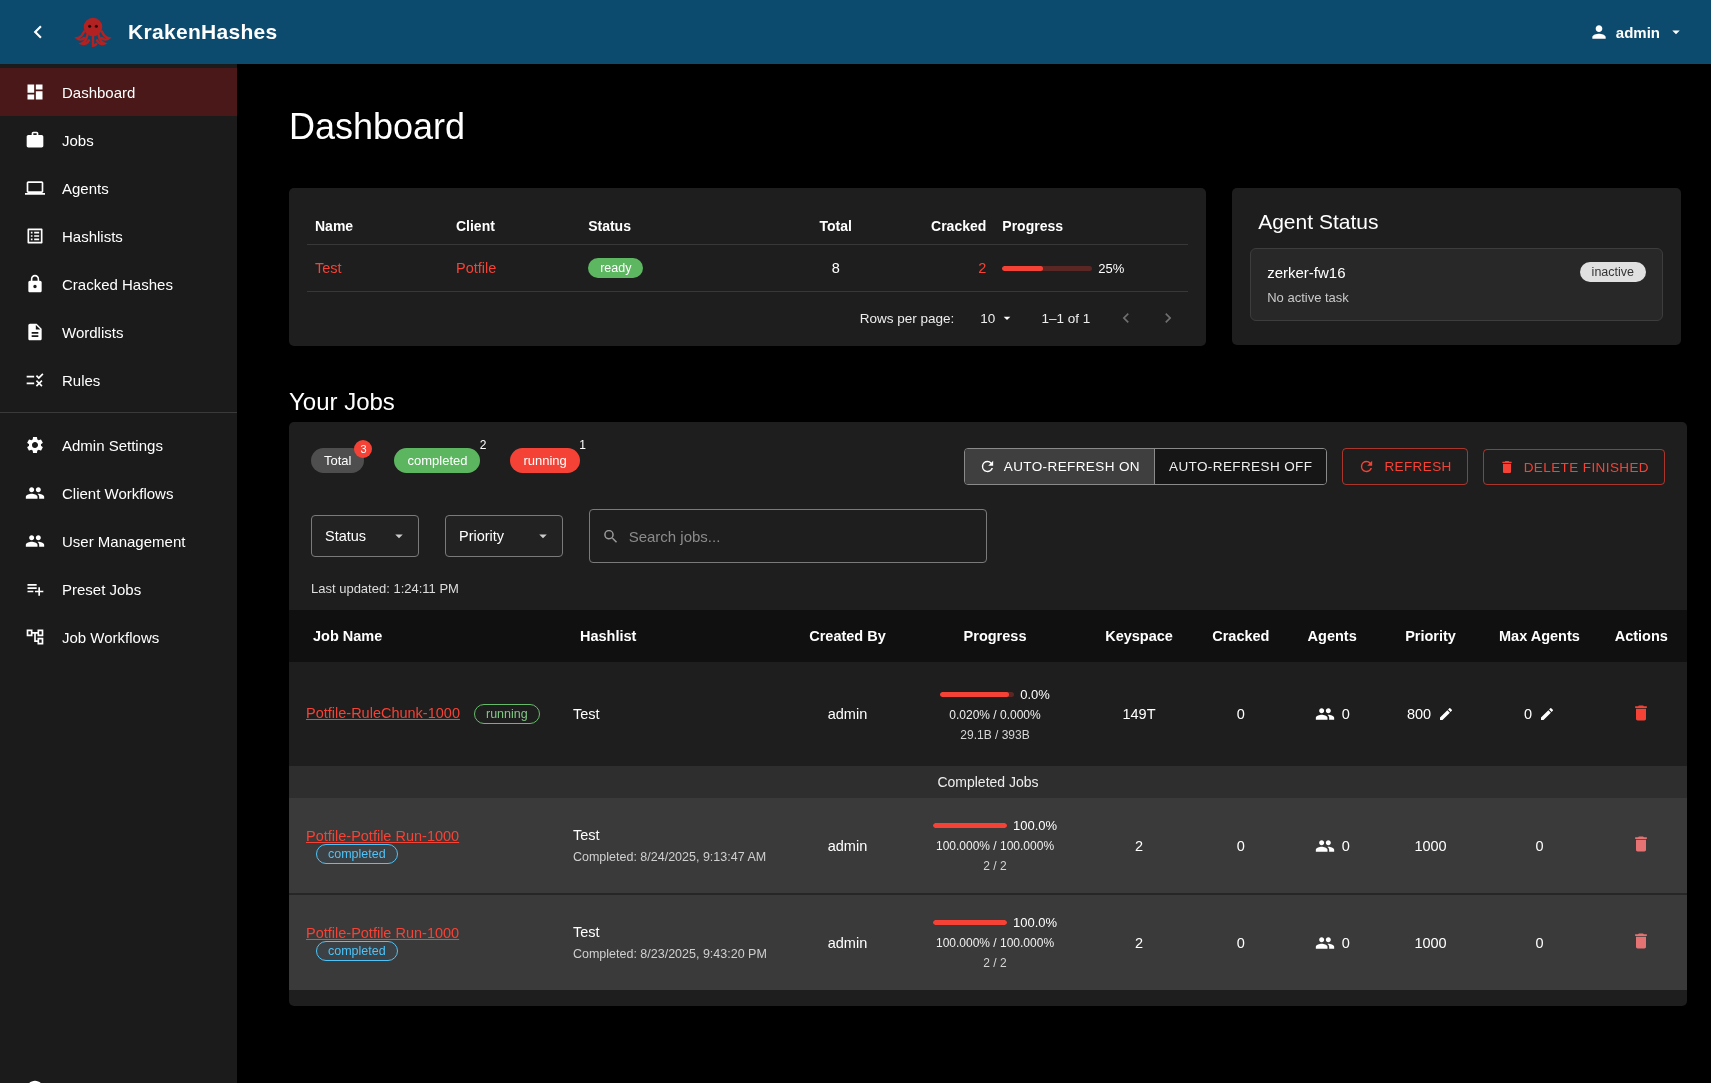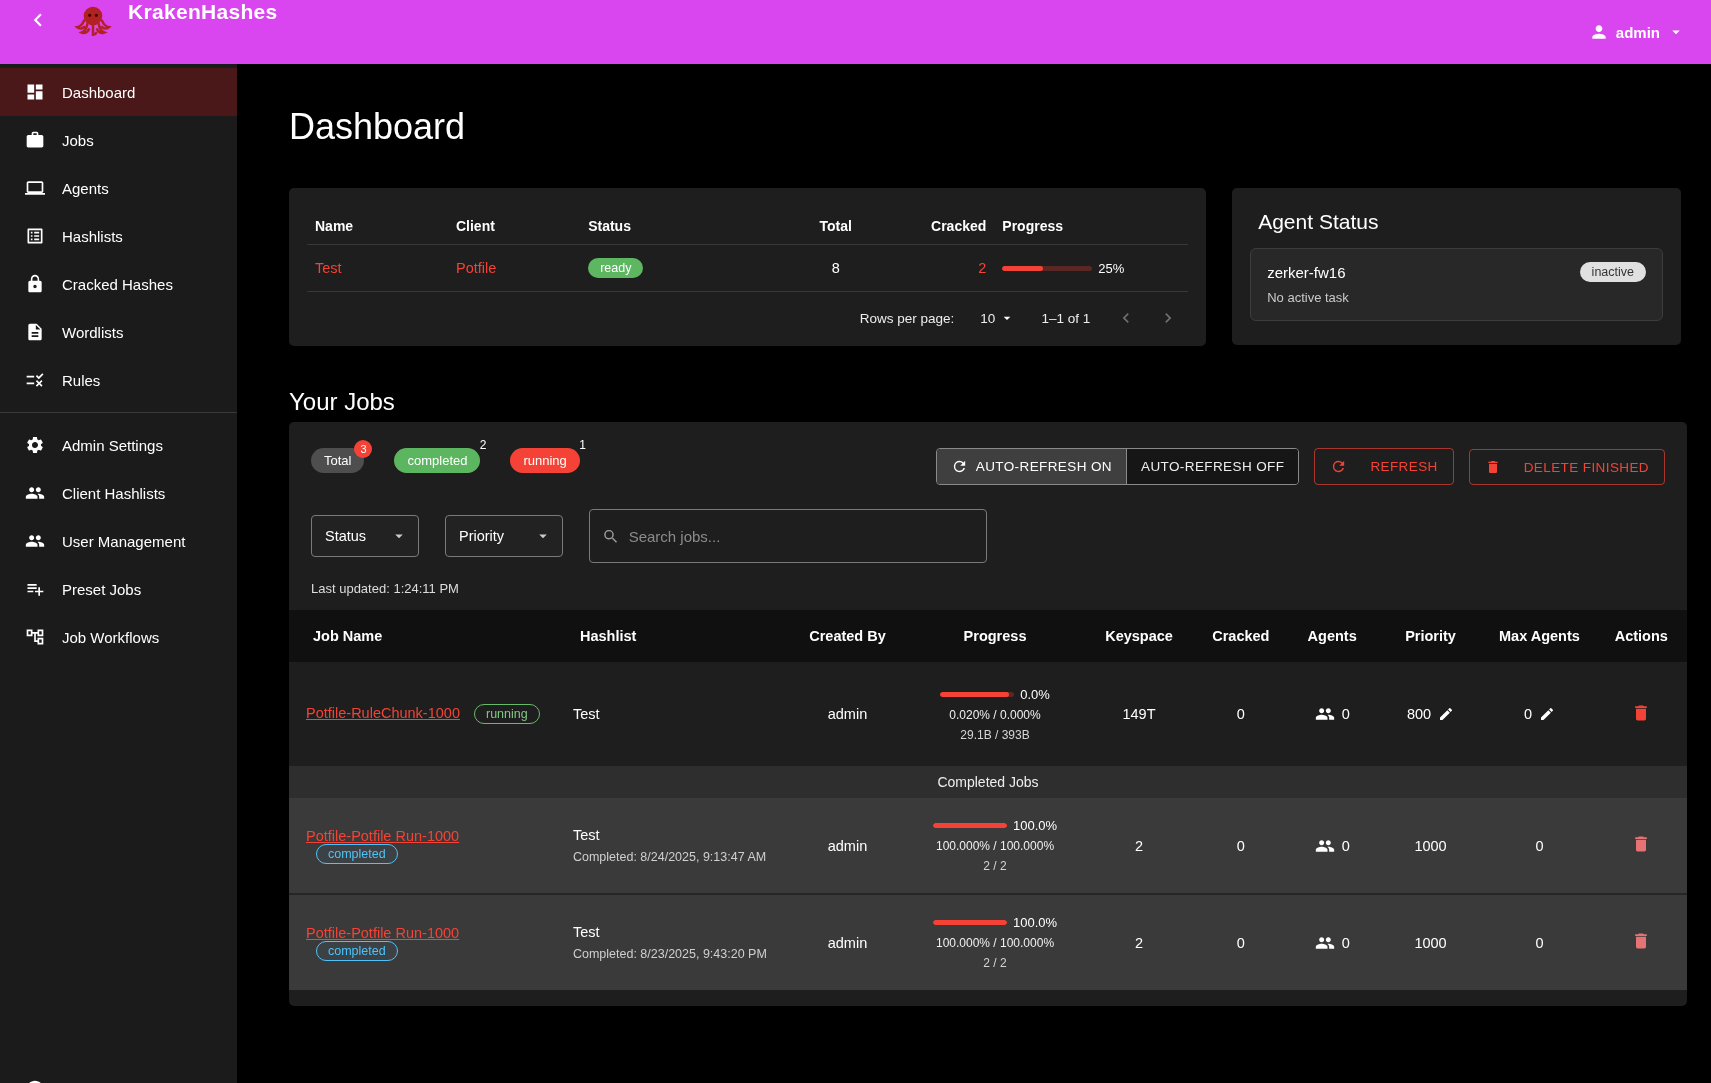--- a/index.html
+++ b/index.html
@@ -1,21 +1,21 @@
 <!DOCTYPE html>
 <html><head>
 <meta charset="utf-8">
 <style>
   * { margin:0; padding:0; box-sizing:border-box; }
   html,body { width:1711px; height:1083px; overflow:hidden; background:#000; color:#fff;
     font-family:"Liberation Sans", sans-serif; }
   svg { display:block; }
 
   
-  .topbar { height:64px; background:#d946ef; display:flex; padding:0 26px 0 18px; }
+  .topbar { height:64px; background:#0c4a6e; display:flex; align-items:center; padding:0 26px 0 18px; }
   .back-btn { width:40px; height:40px; display:flex; align-items:center; justify-content:center; cursor:pointer; }
   .logo { width:42px; height:42px; margin:0 14px 0 14px; display:flex; align-items:center; justify-content:center; }
   .app-title { font-size:21px; font-weight:700; letter-spacing:.3px; }
   .topbar-right { margin-left:auto; display:flex; align-items:center; gap:7px; cursor:pointer; }
   .user-name { font-size:15px; font-weight:700; }
 
   
   .shell { display:flex; height:calc(1083px - 64px); }
   .sidebar { width:237px; background:#1b1b1b; display:flex; flex-direction:column; flex-shrink:0; padding-top:4px; }
   .side-item { height:48px; display:flex; align-items:center; gap:17px; padding:0 16px 0 25px;
@@ -70,21 +70,21 @@
   .chip-running { background:#f44336; }
   .chip-badge { position:absolute; top:-8px; right:-8px; background:#f44336; color:#fff; min-width:18px; height:18px;
     border-radius:9px; font-size:11px; display:flex; align-items:center; justify-content:center; padding:0 4px; }
   .chip-sup { position:absolute; top:-10px; right:-6px; color:#fff; font-size:12px; }
 
   .jobs-buttons { margin-left:auto; display:flex; align-items:flex-end; gap:15px; }
   .toggle-group { display:flex; border:1px solid #8a8a8a; border-radius:4px; overflow:hidden; }
   .toggle-seg { display:flex; align-items:center; gap:8px; font-size:13.5px; letter-spacing:.4px; padding:9px 14px; cursor:pointer; }
   .toggle-on { background:#3f3f3f; color:#fff; }
   .toggle-off { background:#161616; color:#eee; border-left:1px solid #8a8a8a; }
-  .outline-red-btn { display:flex; align-items:center; gap:23px; border:1px solid rgba(244,67,54,.65); color:#f44336;
+  .outline-red-btn { display:flex; align-items:center; gap:9px; border:1px solid rgba(244,67,54,.65); color:#f44336;
     font-size:13.5px; letter-spacing:.4px; padding:9px 15px; border-radius:4px; background:transparent; cursor:pointer; }
 
   .filters-row { display:flex; align-items:center; gap:26px; margin-top:24px; }
   .select { display:flex; align-items:center; justify-content:space-between; width:108px; height:42px;
     border:1px solid #7a7a7a; border-radius:4px; background:#222; padding:0 10px 0 13px; font-size:14.5px; cursor:pointer; }
   .select-priority { width:118px; }
   .search-box { display:flex; align-items:center; gap:9px; width:398px; height:54px; border:1px solid #7a7a7a;
     border-radius:4px; padding:0 12px; }
   .search-box input { background:transparent; border:none; outline:none; color:#fff; font-size:15px; width:100%;
     font-family:"Liberation Sans", sans-serif; }
@@ -191,21 +191,21 @@
     <div class="side-item">
       <svg width="20" height="20" viewBox="0 0 24 24">
           <path fill="#fff" d="M19.14 12.94c.04-.3.06-.61.06-.94 0-.32-.02-.64-.07-.94l2.03-1.58a.49.49 0 0 0 .12-.61l-1.92-3.32a.488.488 0 0 0-.59-.22l-2.39.96c-.5-.38-1.03-.7-1.62-.94L14.4 2.81a.484.484 0 0 0-.48-.41h-3.84c-.24 0-.43.17-.47.41l-.36 2.54c-.59.24-1.13.57-1.62.94l-2.39-.96c-.22-.08-.47 0-.59.22L2.74 8.87c-.12.21-.08.47.12.61l2.03 1.58c-.05.3-.09.63-.09.94s.02.64.07.94l-2.03 1.58a.49.49 0 0 0-.12.61l1.92 3.32c.12.22.37.29.59.22l2.39-.96c.5.38 1.03.7 1.62.94l.36 2.54c.05.24.24.41.48.41h3.84c.24 0 .44-.17.47-.41l.36-2.54c.59-.24 1.13-.56 1.62-.94l2.39.96c.22.08.47 0 .59-.22l1.92-3.32c.12-.22.07-.47-.12-.61l-2.01-1.58zM12 15.6A3.61 3.61 0 0 1 8.4 12c0-1.98 1.62-3.6 3.6-3.6s3.6 1.62 3.6 3.6-1.62 3.6-3.6 3.6z"></path>
         </svg>
       <span>Admin Settings</span>
     </div>
     <div class="side-item">
       <svg width="20" height="20" viewBox="0 0 24 24">
           <path fill="#fff" d="M16 11c1.66 0 2.99-1.34 2.99-3S17.66 5 16 5s-3 1.34-3 3 1.34 3 3 3zm-8 0c1.66 0 2.99-1.34 2.99-3S9.66 5 8 5 5 6.34 5 8s1.34 3 3 3zm0 2c-2.33 0-7 1.17-7 3.5V19h14v-2.5C15 14.17 10.33 13 8 13zm8 0c-.29 0-.62.02-.97.05 1.16.84 1.97 1.97 1.97 3.45V19h6v-2.5c0-2.33-4.67-3.5-7-3.5z"></path>
         </svg>
-      <span>Client Hashlists</span>
+      <span>Client Workflows</span>
     </div>
     <div class="side-item">
       <svg width="20" height="20" viewBox="0 0 24 24">
           <path fill="#fff" d="M16 11c1.66 0 2.99-1.34 2.99-3S17.66 5 16 5s-3 1.34-3 3 1.34 3 3 3zm-8 0c1.66 0 2.99-1.34 2.99-3S9.66 5 8 5 5 6.34 5 8s1.34 3 3 3zm0 2c-2.33 0-7 1.17-7 3.5V19h14v-2.5C15 14.17 10.33 13 8 13zm8 0c-.29 0-.62.02-.97.05 1.16.84 1.97 1.97 1.97 3.45V19h6v-2.5c0-2.33-4.67-3.5-7-3.5z"></path>
         </svg>
       <span>User Management</span>
     </div>
     <div class="side-item">
       <svg width="20" height="20" viewBox="0 0 24 24">
           <path fill="#fff" d="M14 10H3v2h11v-2zm0-4H3v2h11V6zm4 8v-4h-2v4h-4v2h4v4h2v-4h4v-2h-4zM3 16h7v-2H3v2z"></path>

